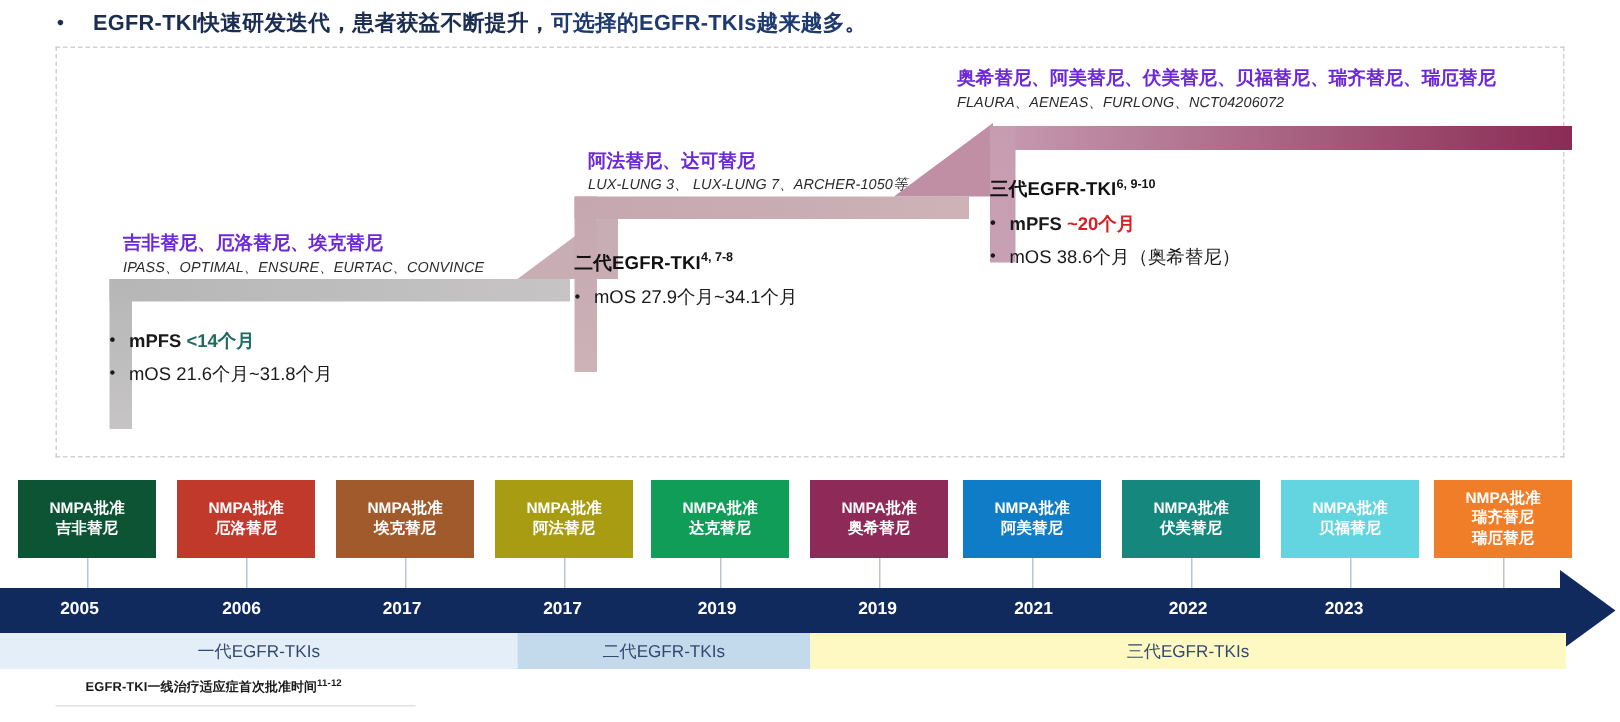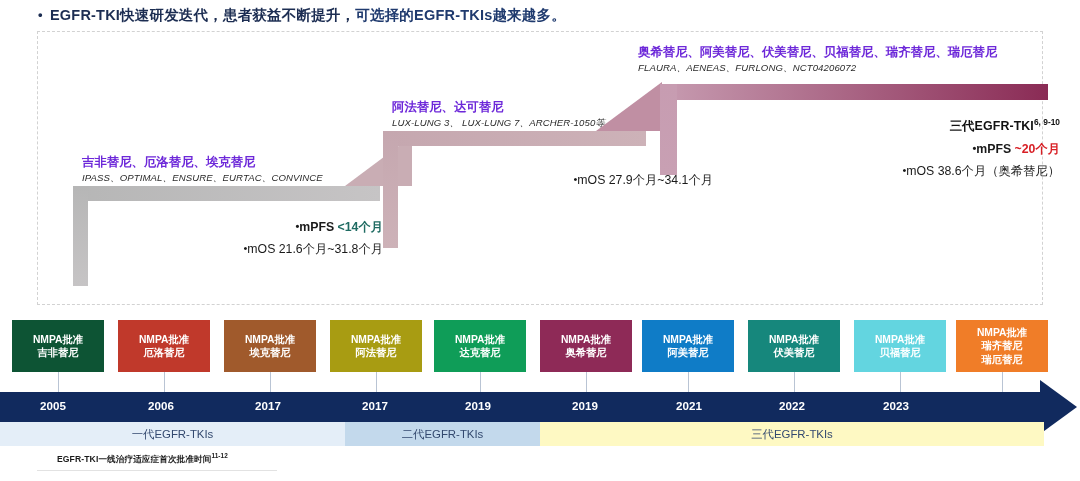--- a/index.html
+++ b/index.html
@@ -8,34 +8,34 @@
     background: #ffffff;
     font-family: "Liberation Sans", "DejaVu Sans", sans-serif;
     overflow: hidden;
   }
   #slide { position: relative; width: 1080px; height: 481px; background: #fff; }
 
   
   .headline { position: absolute; left: 38px; top: 6px; width: 1010px;
               font-size: 14.5px; color: #1c2d52; font-weight: 700; letter-spacing: .2px; }
   .headline .bullet { position: absolute; left: 0px; top: 1px; font-size: 13px; color: #1c2d52; }
-  .headline .txt { display: inline-block; margin-left: 12px; font-weight: 600; color: #1c2d52; }
+  .headline .txt { display: inline-block; margin-left: 24px; font-weight: 600; color: #1c2d52; }
   .headline .emph { color: #1f3a6e; font-weight: 800; }
 
   
   .dashed-panel { position: absolute; left: 37px; top: 31px; width: 1006px; height: 274px;
                   border: 1px dashed #d2d2d2; background: #fff; }
 
   
   .tier { position: absolute; }
   .tier-title { font-size: 12.4px; font-weight: 700; color: #6d28d9; line-height: 1.25;
                 white-space: nowrap; }
   .tier-subtitle { font-size: 9.6px; font-style: italic; color: #2b2b2b; letter-spacing: .1px;
                    white-space: nowrap; margin-top: 1px; }
-  .tier-body { padding-left: 32px; padding-top: 15px; text-align: right; }
+  .tier-body { padding-top: 15px; }
   .gen-label { font-size: 12.4px; font-weight: 700; color: #111; white-space: nowrap;
                letter-spacing: .1px; }
   .gen-label sup { font-size: 8.4px; font-weight: 700; vertical-align: super; letter-spacing: 0; }
   .stat { font-size: 12.3px; color: #1a1a1a; margin-top: 7px; white-space: nowrap; line-height: 1.2; }
   .stat .dot { display: inline-block; width: 13px; color: #1a1a1a; font-size: 11px; vertical-align: 1px; }
   .stat.bold { font-weight: 700; }
   .hl { font-weight: 700; }
 
   
   .ramp { position: absolute; width: 0; height: 0; }
@@ -102,20 +102,23 @@
 
   <div class="tier" style="left:392px; top:100px; width:330px;">
     <div class="tier-title">阿法替尼、达可替尼</div>
     <div class="tier-subtitle">LUX-LUNG 3、 LUX-LUNG 7、ARCHER-1050等</div>
   </div>
   <div style="position:absolute; left:383px; top:131px; width:263px; height:15px;
               background:linear-gradient(90deg,#c5a7af,#cdb2b8);"></div>
   <div style="position:absolute; left:383px; top:131px; width:15px; height:117px;
               background:linear-gradient(180deg,#c5a7af,#cdb2b8);"></div>
   <div class="tier-body" style="position:absolute; left:383px; top:151px; width:330px;">
+    <div class="gen-label">
+      <span>二代EGFR-TKI</span><sup>4, 7-8</sup>
+    </div>
     <div class="stat">
       <span class="dot">•</span><span>mOS 27.9个月~34.1个月</span>
     </div>
   </div>
 
   <div class="ramp" style="left:596px; top:82px;
        border-bottom:49px solid #c08fa3; border-left:66px solid transparent;"></div>
 
   <div class="tier" style="left:638px; top:45px; width:420px;">
     <div class="tier-title">奥希替尼、阿美替尼、伏美替尼、贝福替尼、瑞齐替尼、瑞厄替尼</div>

